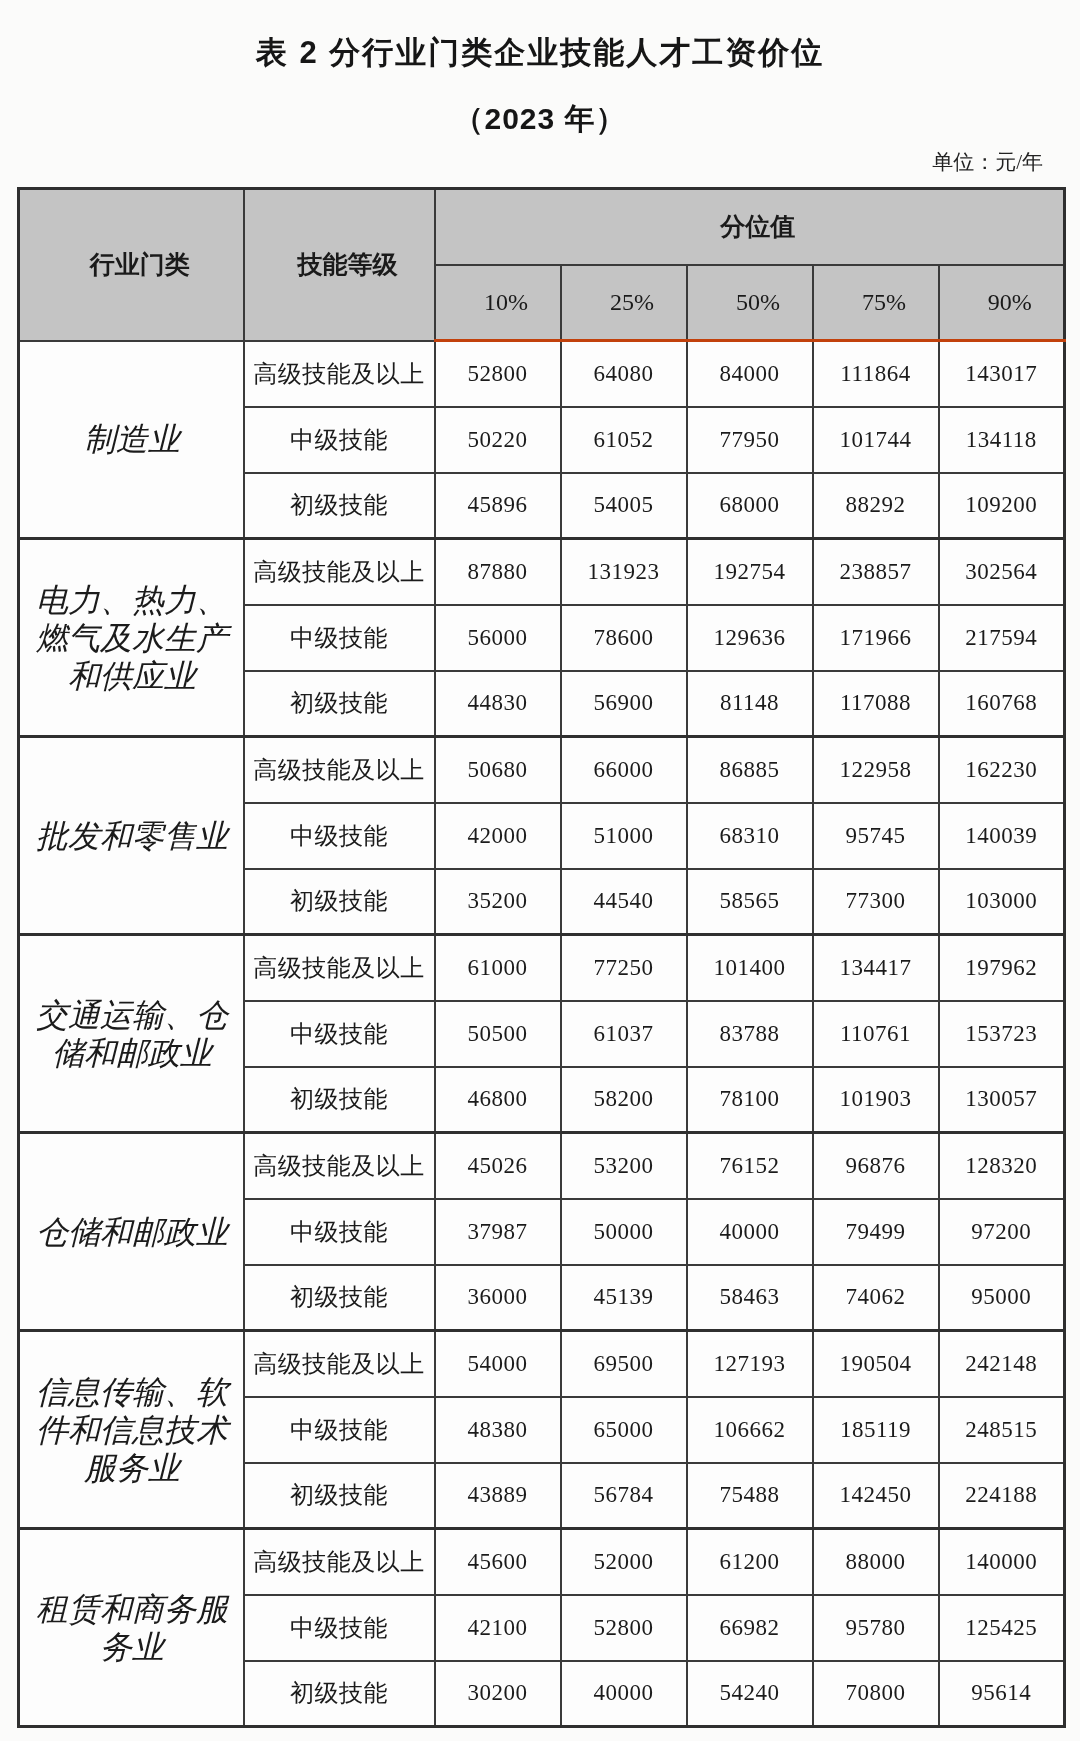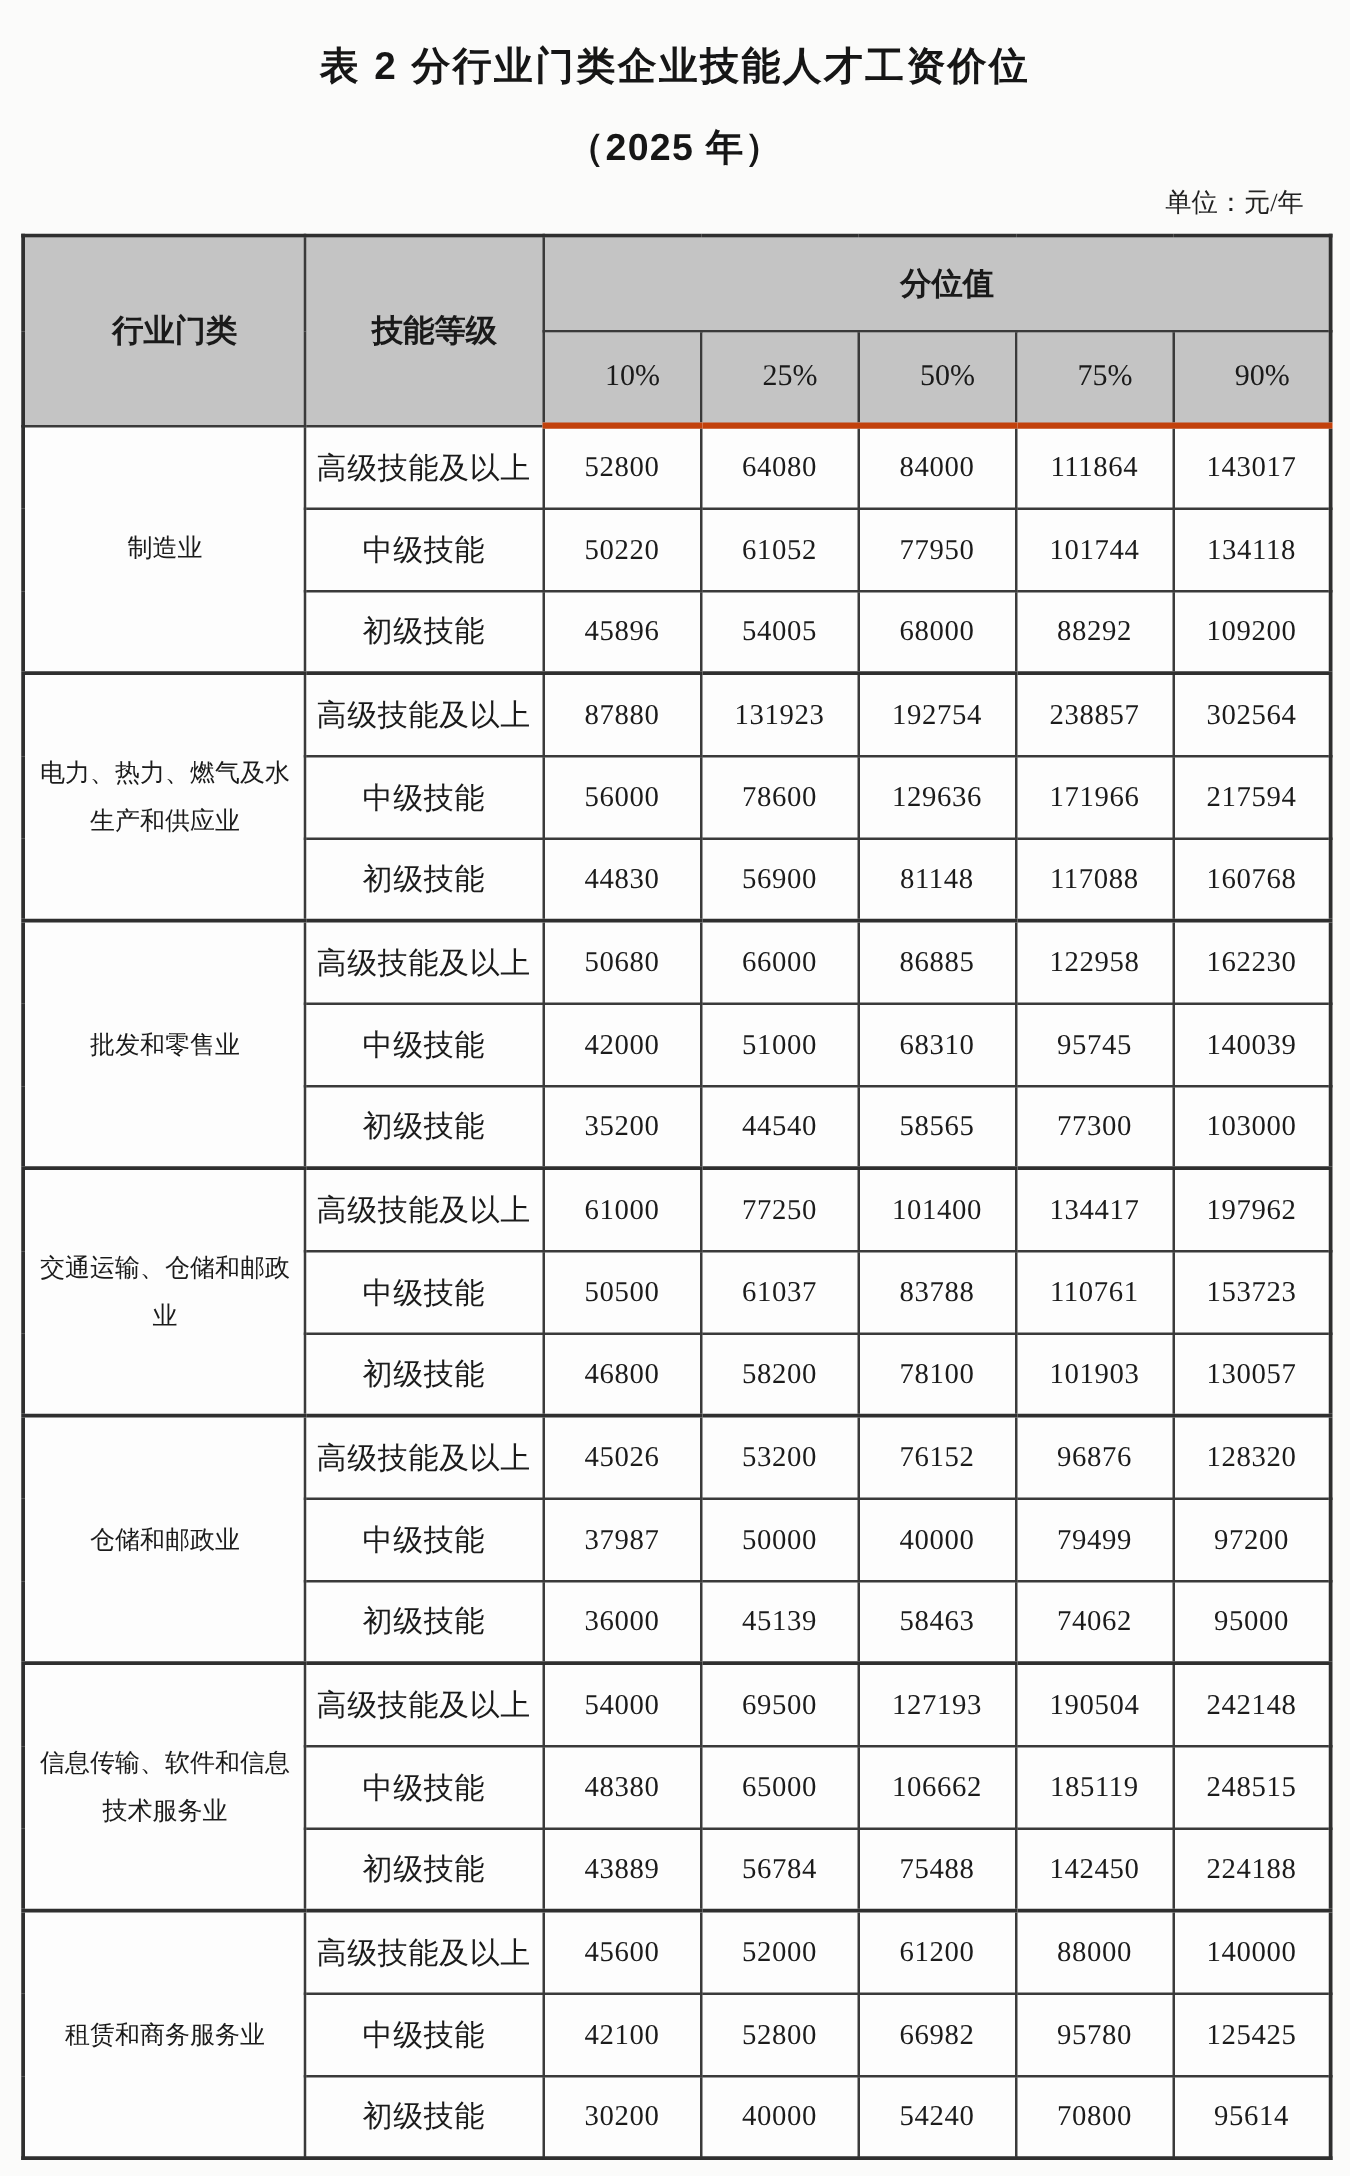--- a/index.html
+++ b/index.html
@@ -66,54 +66,55 @@
     font-family: "Liberation Sans", "DejaVu Sans", sans-serif;
     font-weight: bold;
     font-size: 25px;
     color: #1a1a1a;
     padding-left: 17px;
   }
   .wage-table thead tr.percent-row th {
     font-family: "Liberation Serif", "DejaVu Serif", serif;
     font-weight: normal;
     font-size: 24px;
-    border-bottom: 5px solid #c2410c;
+    border-bottom: 3px solid #c2410c;
   }
   .wage-table th.percentile-group {
     border-bottom-width: 2px;
   }
   .wage-table tbody tr.group-first td {
     border-top: 3px solid #2f2f2f;
   }
   td.industry-cell {
-    font-size: 20px;
+    font-size: 32px;
     line-height: 38px;
     padding: 0 3px;
     word-break: break-all;
+    font-style: italic;
   }
   td.industry-cell .industry-inner {
     width: 218px;
     margin: 0 auto;
   }
   td.skill-cell {
     font-size: 24px;
     letter-spacing: 0.5px;
   }
   td.value-cell {
     font-size: 23px;
     letter-spacing: 0.5px;
   }
 </style>
 </head>
 <body>
 
 <div class="page">
 
   <div class="doc-title">表 2 分行业门类企业技能人才工资价位</div>
-  <div class="doc-subtitle">（2025 年）</div>
+  <div class="doc-subtitle">（2023 年）</div>
   <div class="unit-label">单位：元/年</div>
 
   <table class="wage-table">
     <colgroup>
       <col style="width:225px">
       <col style="width:191px">
       <col style="width:126px">
       <col style="width:126px">
       <col style="width:126px">
       <col style="width:126px">

